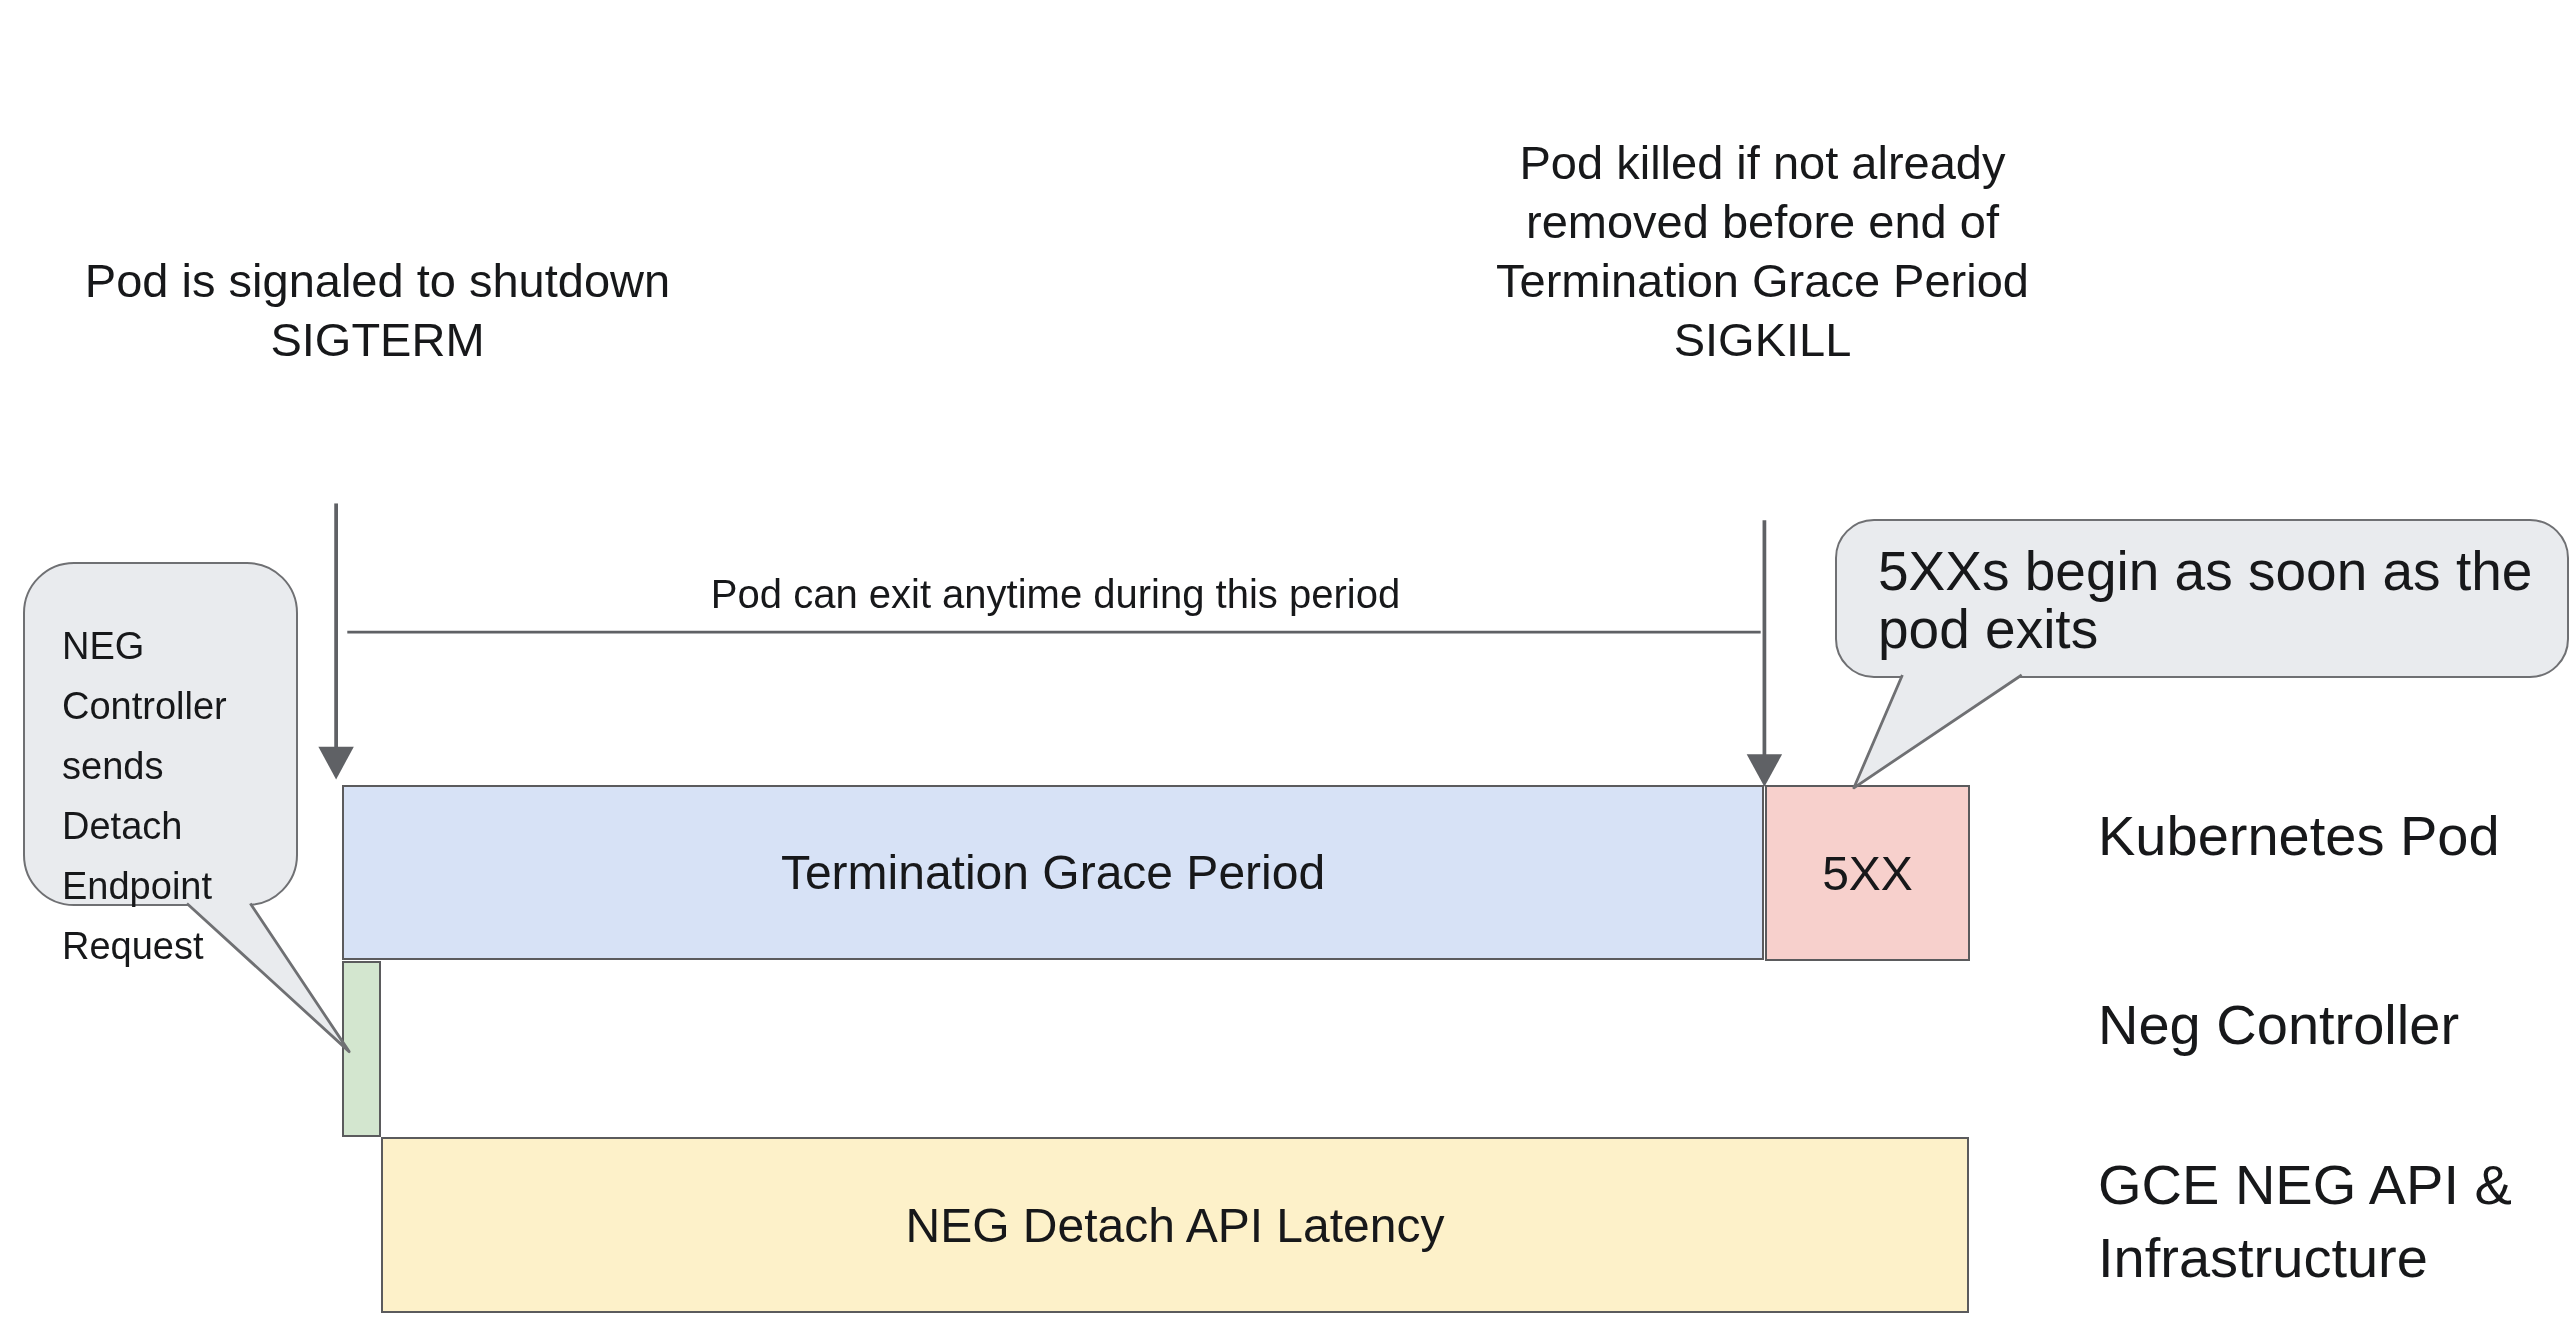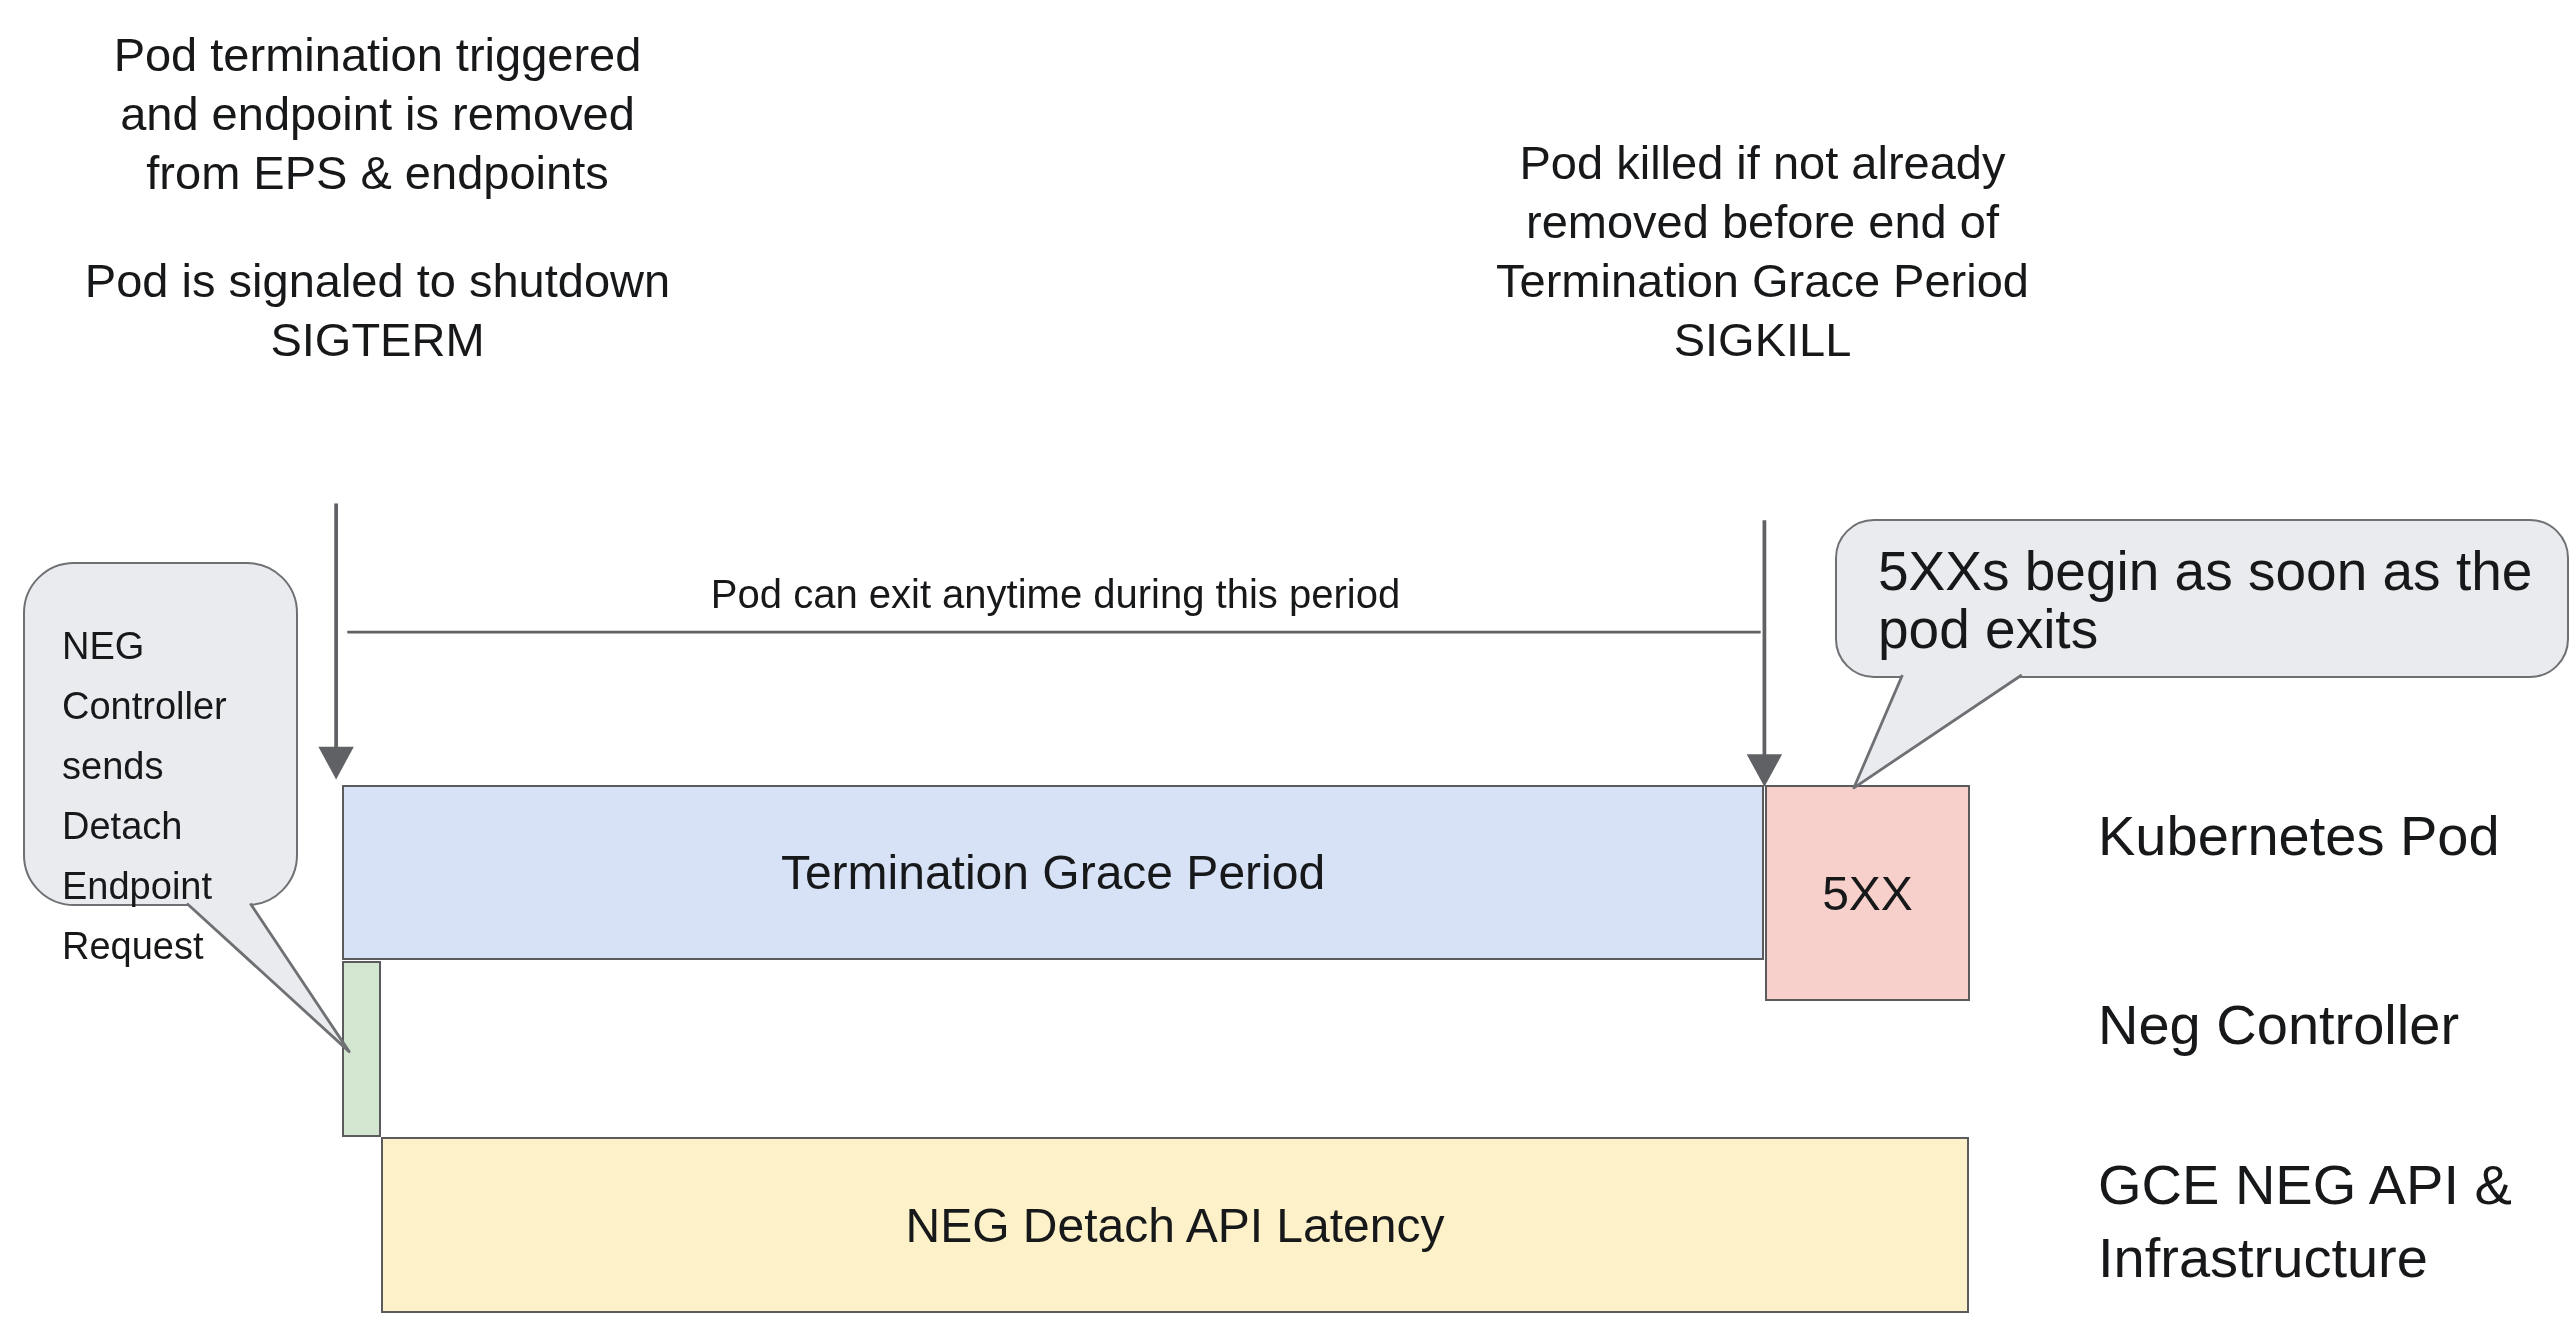--- a/index.html
+++ b/index.html
@@ -47,23 +47,20 @@
     padding:20.5px 28px 0 41px;
     white-space:pre-line;
   }
   .overlay{position:absolute;left:0;top:0;z-index:5;pointer-events:none;}
 </style>
 </head>
 <body>
 
 <div class="canvas">
 
-  <div class="txt center annot" style="left:28px;top:25px;width:699px;">Pod termination triggered
-and endpoint is removed
-from EPS &amp; endpoints</div>
 
   <div class="txt center annot" style="left:28px;top:251px;width:699px;">Pod is signaled to shutdown
 SIGTERM</div>
 
   <div class="txt center annot" style="left:1343px;top:133px;width:839px;">Pod killed if not already
 removed before end of
 Termination Grace Period
 SIGKILL</div>
 
   <div class="txt center annot-mid" style="left:589px;top:571px;width:933px;">Pod can exit anytime during this period</div>
@@ -75,21 +72,21 @@
 Endpoint
 Request</div>
 
   <div class="callout callout-right">5XXs begin as soon as the
 pod exits</div>
 
   <div class="bar bar-blue" style="left:342px;top:785px;width:1422px;height:175px;">
     <span>Termination Grace Period</span>
   </div>
 
-  <div class="bar bar-red" style="left:1765px;top:785px;width:205px;height:216px;">
+  <div class="bar bar-red" style="left:1765px;top:785px;width:205px;height:176px;">
     <span>5XX</span>
   </div>
 
   <div class="bar bar-green" style="left:342px;top:961px;width:39px;height:176px;"></div>
 
   <div class="bar bar-yellow" style="left:381px;top:1137px;width:1588px;height:176px;">
     <span>NEG Detach API Latency</span>
   </div>
 
   <div class="txt lane" style="left:2098px;top:799px;width:466px;">Kubernetes Pod</div>

